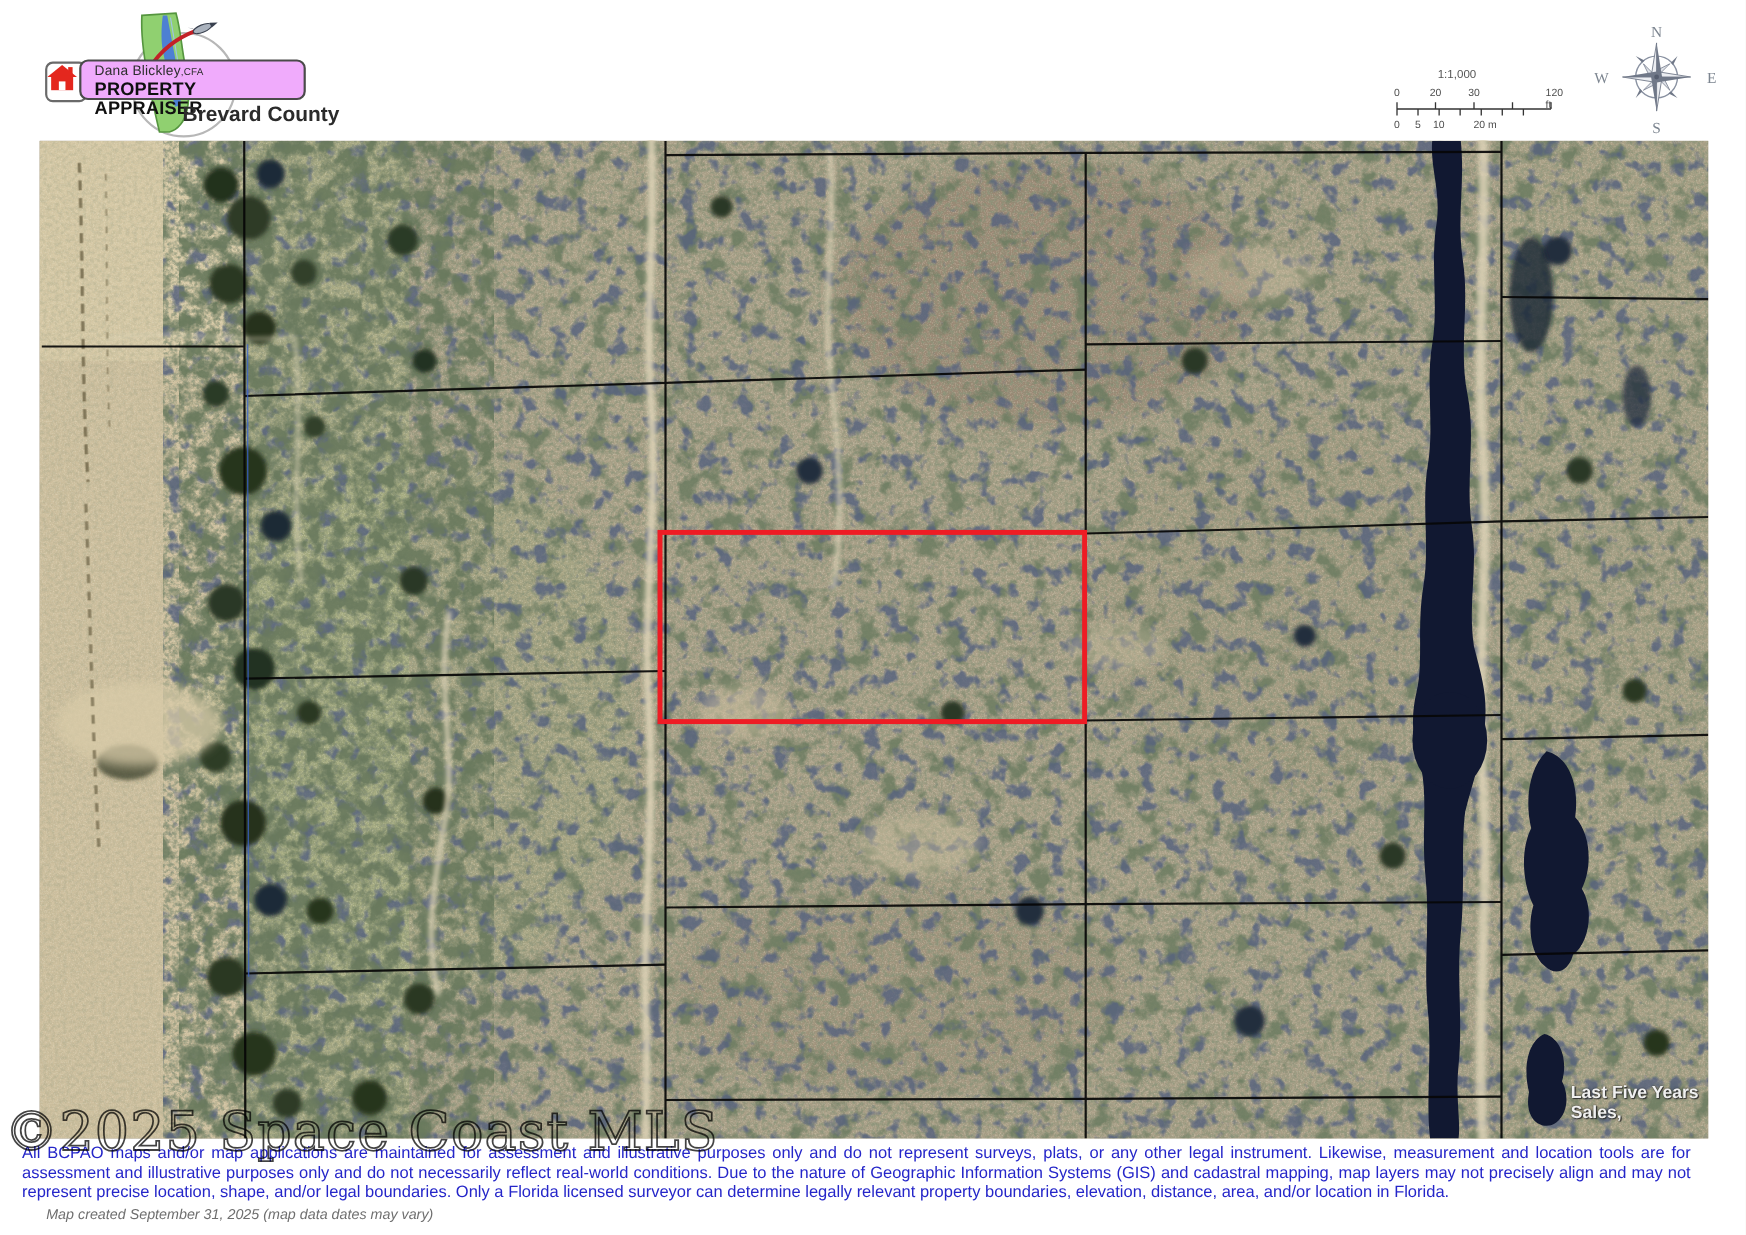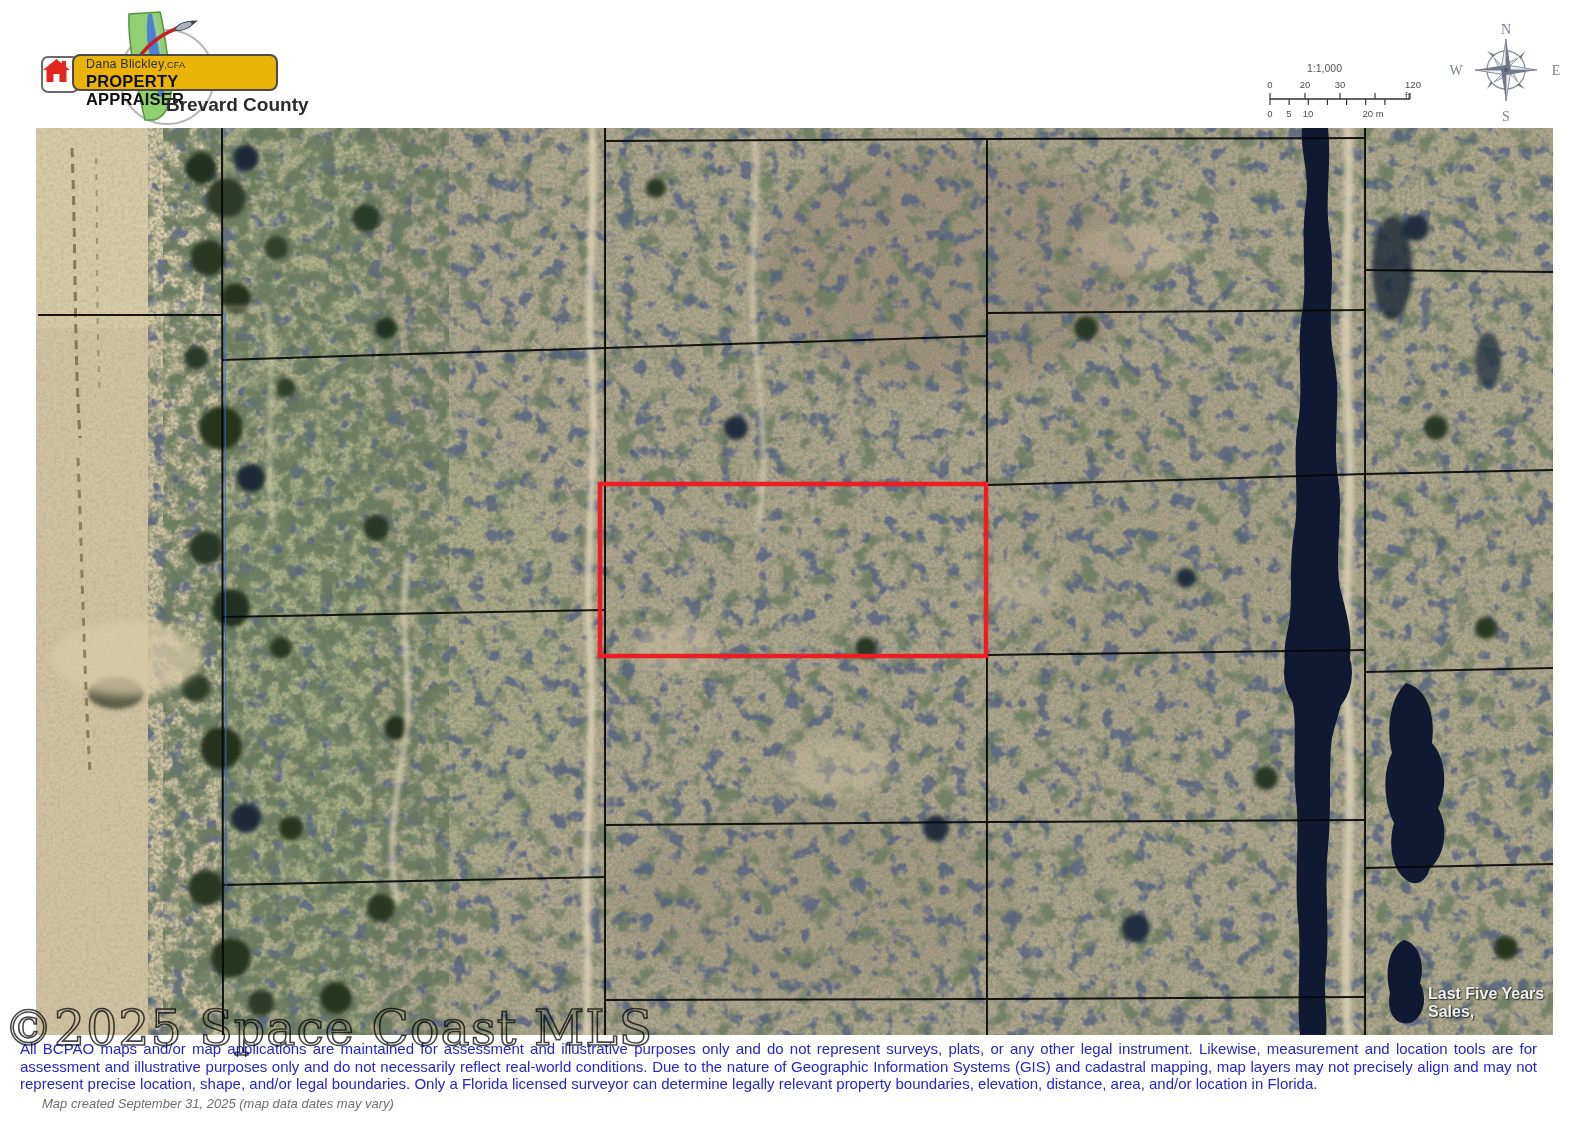--- a/index.html
+++ b/index.html
@@ -1,21 +1,21 @@
 <!DOCTYPE html>
 <html><head>
 <meta charset="utf-8">
 <style>
   html,body{margin:0;padding:0;background:#ffffff;}
   .stage{position:relative;width:1587px;height:1123px;background:#ffffff;overflow:hidden;
          font-family:"Liberation Sans",sans-serif;}
   
   .logo{position:absolute;left:34px;top:6px;width:300px;height:118px;}
   .logo svg{position:absolute;left:0;top:0;}
-  .logo-box{position:absolute;left:38px;top:48px;width:206px;height:37px;background:#eab308;
+  .logo-box{position:absolute;left:38px;top:48px;width:206px;height:37px;background:#f0abfc;
             border:2px solid #4a4a4a;border-radius:8px;box-sizing:border-box;padding:2px 0 0 12px;}
   .logo-name{font-size:12.5px;color:#2e2e2e;letter-spacing:.2px;line-height:13px;}
   .logo-name .cfa{font-size:9px;}
   .logo-title{font-size:16.5px;font-weight:bold;color:#101010;letter-spacing:.2px;line-height:18px;}
   .logo-county{position:absolute;left:132px;top:88px;font-size:19px;font-weight:bold;color:#2b2b2b;}
   .house-box{position:absolute;left:7px;top:50px;width:38px;height:37px;background:#ffffff;
              border:2px solid #6a6a6a;border-radius:7px;box-sizing:border-box;
              display:flex;align-items:center;justify-content:center;}
   
   .scalebar{position:absolute;left:1245px;top:60px;width:175px;height:60px;font-size:9.5px;color:#4c4c4c;}
@@ -89,21 +89,21 @@
         <line x1="82.4" y1="8" x2="82.4" y2="14"></line>
           <line x1="101.6" y1="8" x2="101.6" y2="14"></line>
         <line x1="120.7" y1="8" x2="120.7" y2="14"></line>
           <line x1="139.9" y1="8" x2="139.9" y2="14"></line>
         <line x1="25" y1="8" x2="25" y2="14"></line>
       </g>
     </svg>
     <span class="sb-lab" style="left:25px;top:48px;">0</span>
     <span class="sb-lab" style="left:44px;top:48px;">5</span>
     <span class="sb-lab" style="left:63px;top:48px;text-align:center;">10</span>
-    <span class="sb-lab" style="left:105px;top:48px;margin-left:23px;">20 m</span>
+    <span class="sb-lab" style="left:105px;top:48px;">20 m</span>
   </div>
 
   <div class="compass">
     <svg width="124" height="110" viewBox="0 0 124 110">
       <g transform="translate(62,52)">
         <circle r="19" fill="none" stroke="#8a92a2" stroke-width="1.3"></circle>
         <g>
 
           <g fill="#dfe2e8" stroke="#707888" stroke-width=".7">
             <polygon points="0,0 -4,-4 12,-12"></polygon>

